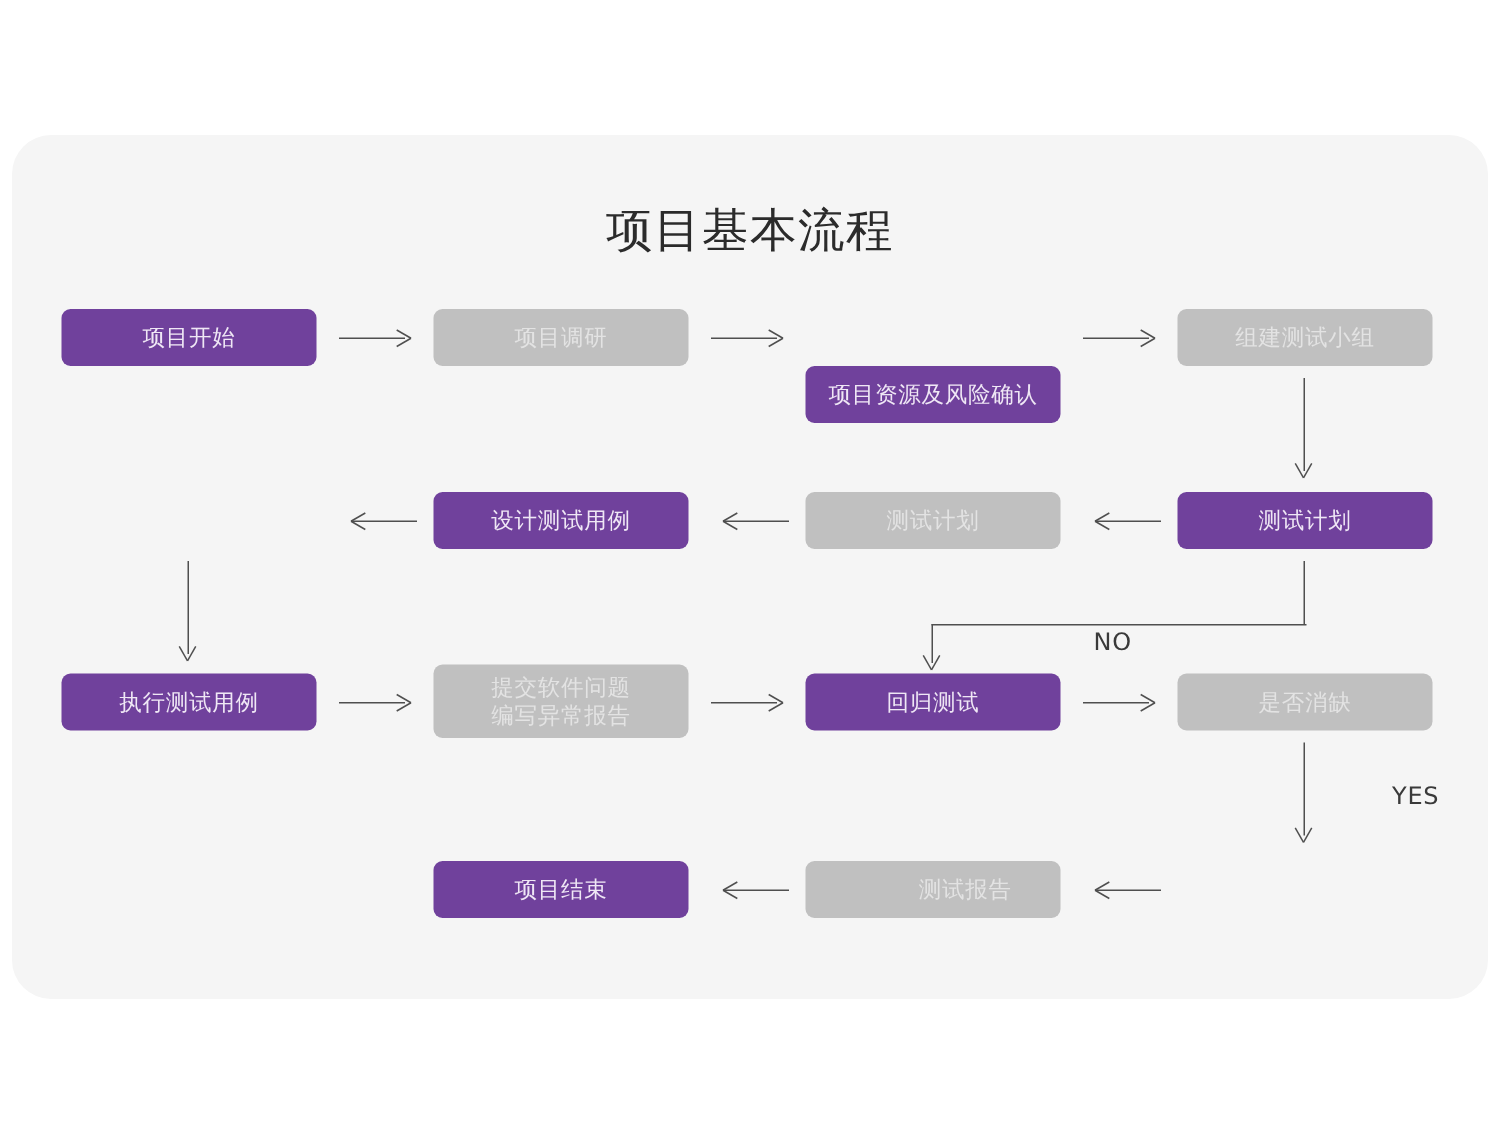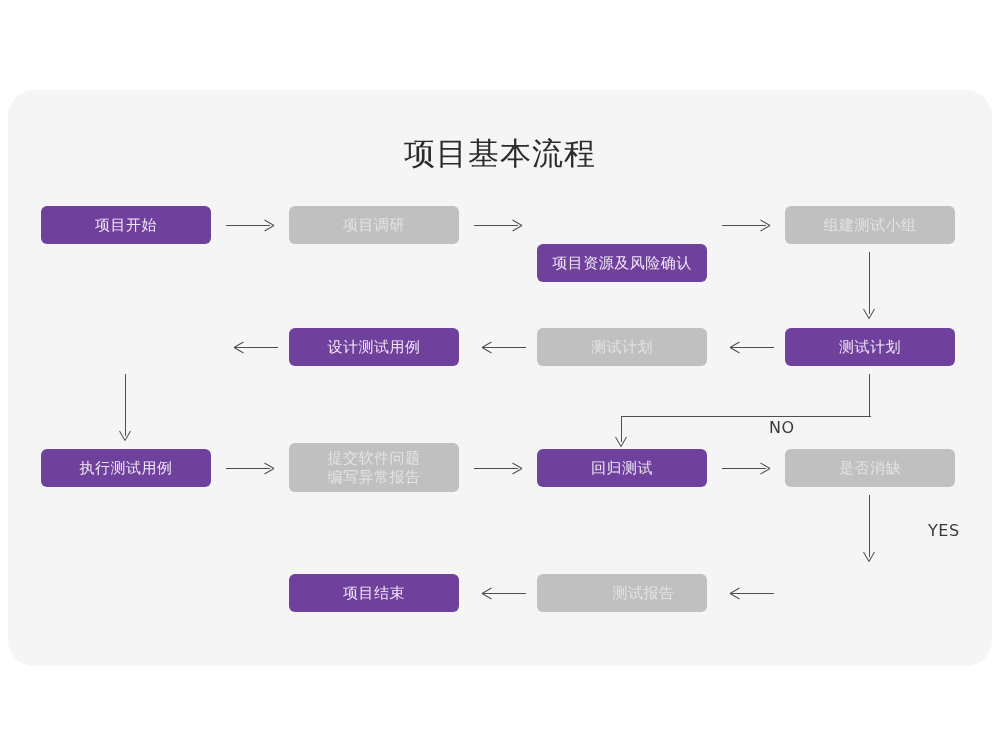--- a/index.html
+++ b/index.html
@@ -179,21 +179,21 @@
       <b></b>
     </div>
 
   <div class="vline" style="left:869px; top:374px; height:42px;"></div>
   <div class="hline" style="left:621px; top:416px; width:250px;"></div>
   <div class="vline" style="left:621px; top:416px; height:26px;"></div>
   <div class="head down" style="left:621px; top:446px;">
       <i></i>
       <b></b>
     </div>
-  <div class="edge-label" style="left:729px; top:418px;margin-left:40px;">NO</div>
+  <div class="edge-label" style="left:729px; top:418px;">NO</div>
 
   <div class="node purple" style="left:41px;  top:449px;">执行测试用例</div>
   <div class="node gray tall" style="left:289px; top:443px;">提交软件问题
 编写异常报告</div>
   <div class="node purple" style="left:537px; top:449px;">回归测试</div>
   <div class="node gray" style="left:785px; top:449px;">是否消缺</div>
 
   <div class="hline" style="left:226px; top:468px; width:44px;"></div>
   <div class="head right" style="left:274px; top:468px;">
       <i></i>

